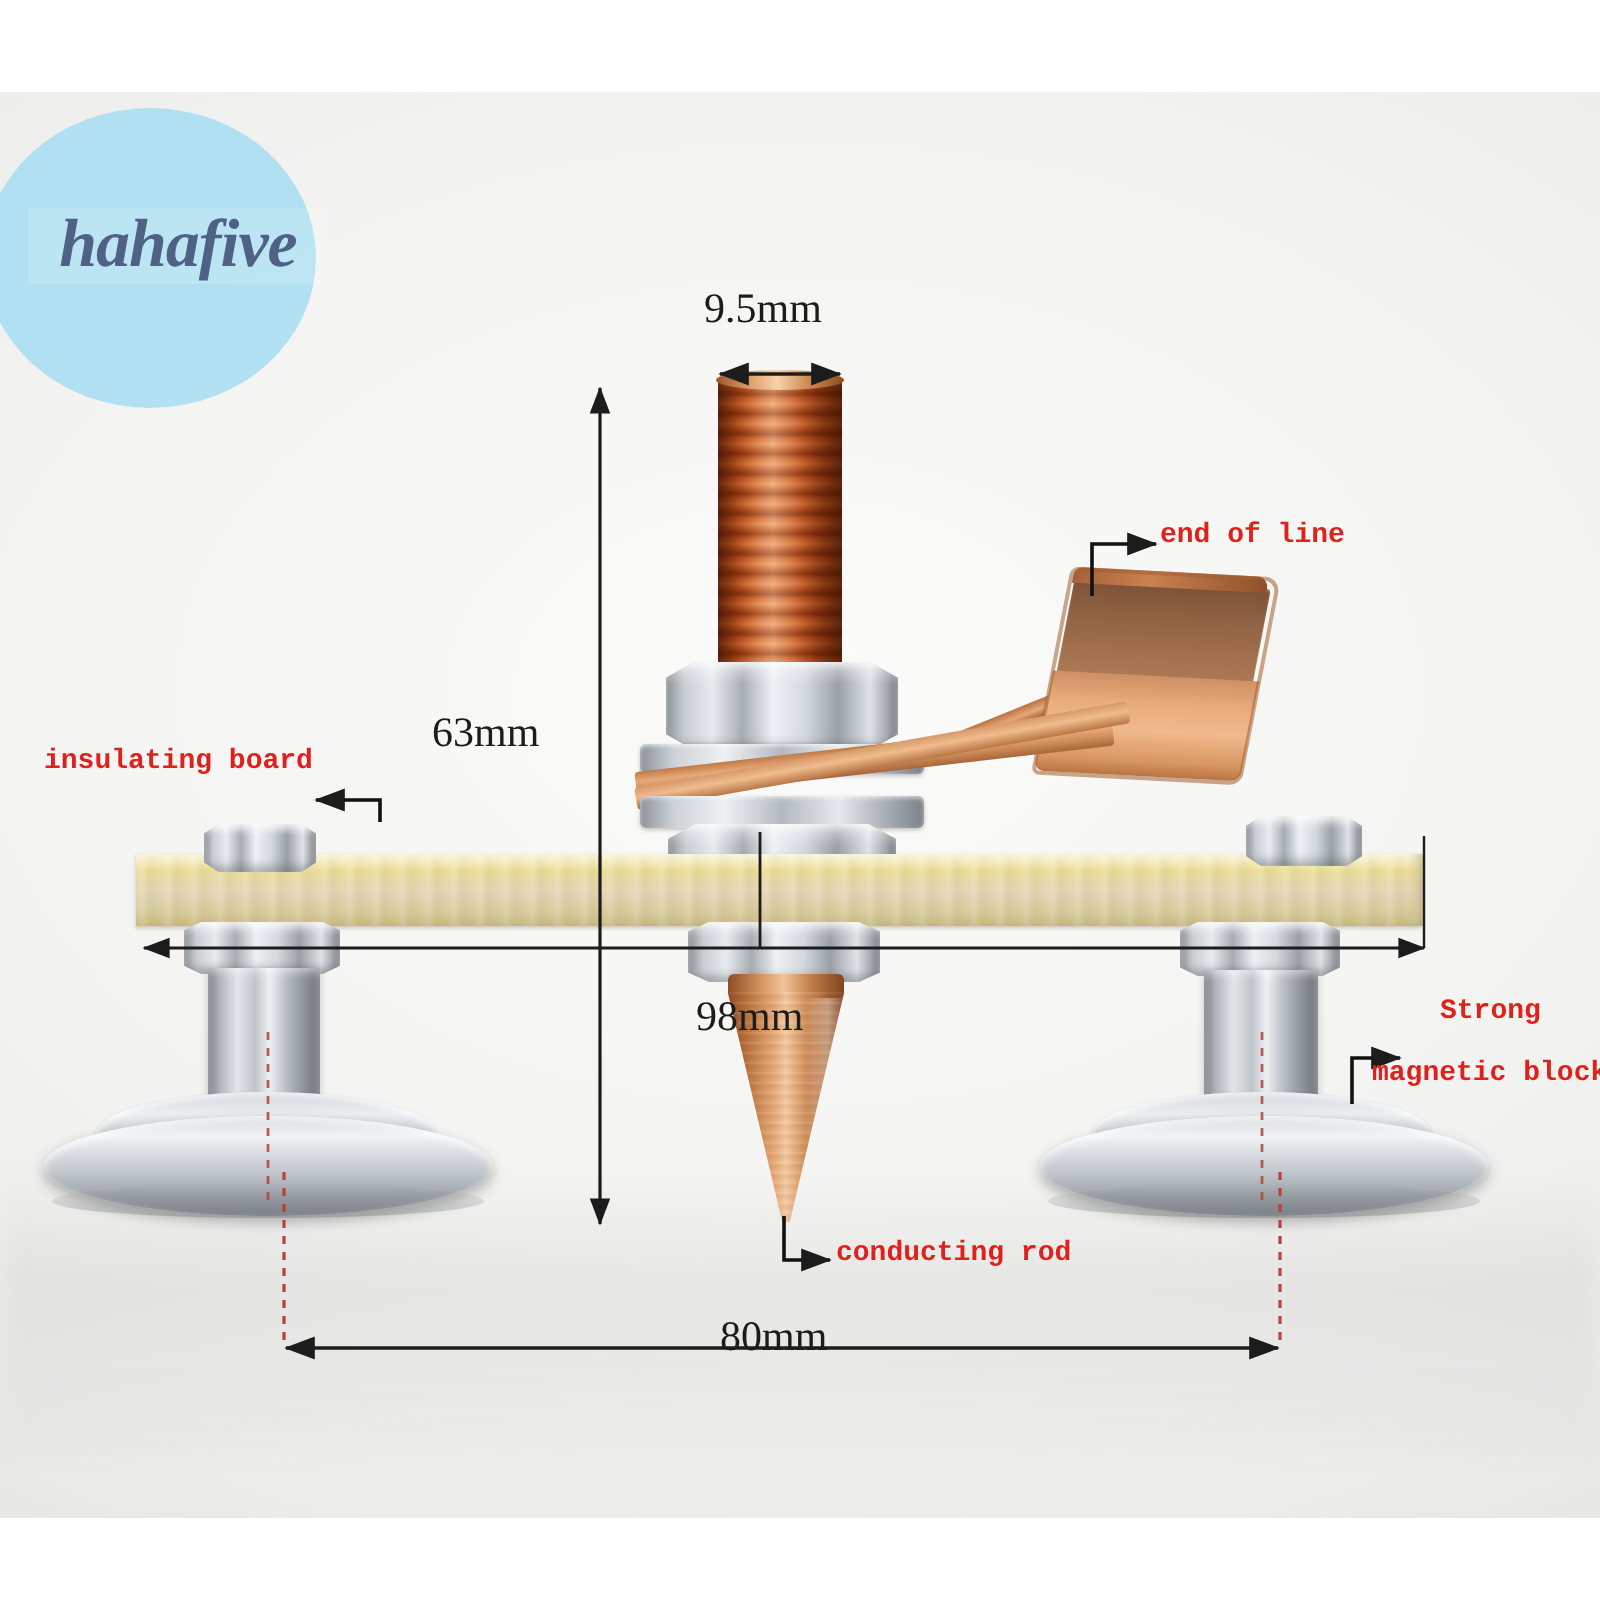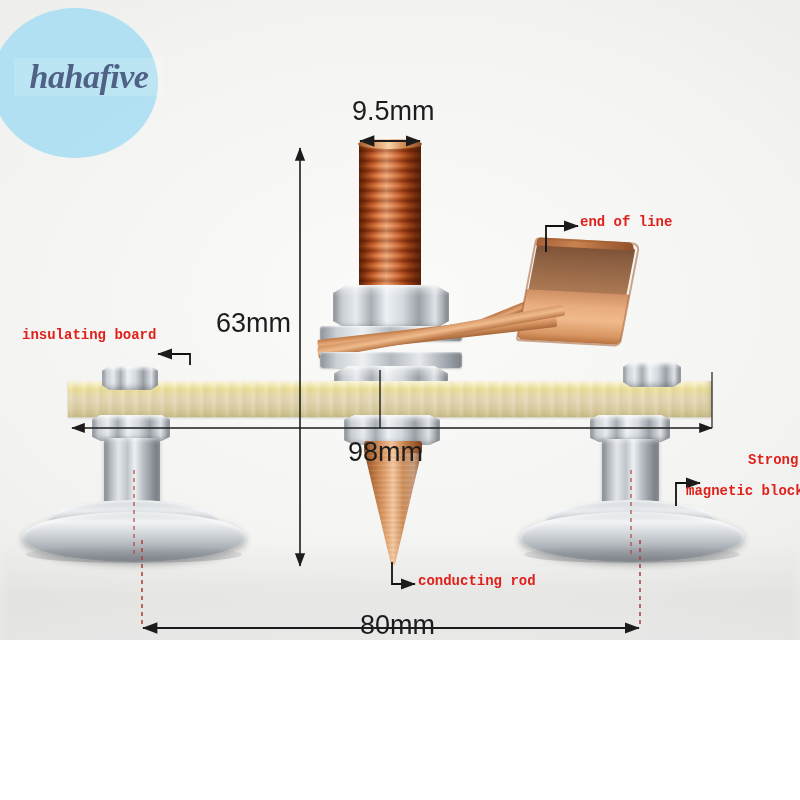--- a/index.html
+++ b/index.html
@@ -4,24 +4,25 @@
 <title>Welding Magnet Ground Clamp Diagram</title>
 <style>
   html, body {
     margin: 0;
     padding: 0;
     background: #ffffff;
   }
   #stage {
     position: relative;
     width: 800px;
-    height: 640px;
+    height: 713px;
     background: #e5e5e5;
     overflow: hidden;
     font-family: "Liberation Sans", sans-serif;
+    margin-top: 46px;
     -webkit-font-smoothing: antialiased;
   }
   
   #backdrop {
     position: absolute;
     inset: 0;
     background:
       radial-gradient(ellipse 780px 520px at 400px 300px, #fbfbfa 0%, #f3f3f1 55%, #ececeb 82%, #e6e6e4 100%);
   }
   #floorshadow {
@@ -63,23 +64,23 @@
     position: absolute;
     color: #e0201b;
     font-weight: bold;
     font-size: 14px;
     white-space: nowrap;
     font-family: Liberation Mono, monospace;
   }
   .dim-text {
     position: absolute;
     color: #1c1c1c;
-    font-size: 27px;
+    font-size: 21px;
     white-space: nowrap;
-    font-family: Liberation Sans, sans-serif;
+    font-family: Liberation Serif, serif;
   }
 
   
   .piece { position: absolute; }
 
   
   #board {
     left: 68px; top: 381px;
     width: 643px; height: 36px;
     background:
@@ -402,26 +403,26 @@
     <g>
       <line x1="134" y1="470" x2="134" y2="556" stroke="#b4433c" stroke-width="1.4" stroke-dasharray="4 4" opacity="0.85"></line>
       <line x1="631" y1="470" x2="631" y2="556" stroke="#b4433c" stroke-width="1.4" stroke-dasharray="4 4" opacity="0.85"></line>
     </g>
   </svg>
 
   <div class="dim-text" style="left:352px; top:96px;">9.5mm</div>
 
   <div class="dim-text" style="left:216px; top:308px;">63mm</div>
 
-  <div class="dim-text" style="left:348px; top:437px;text-align:right;">98mm</div>
+  <div class="dim-text" style="left:348px; top:450px;text-align:right;">98mm</div>
 
   <div class="dim-text" style="left:360px; top:610px;">80mm</div>
 
   <div class="label-red" style="left:580px; top:214px;">end of line</div>
 
   <div class="label-red" style="left:418px; top:573px;">conducting rod</div>
 
   <div class="label-red" style="left:22px; top:327px;">insulating board</div>
 
-  <div class="label-red" style="left:748px; top:452px;">Strong</div>
+  <div class="label-red" style="left:720px; top:452px;">Strong</div>
   <div class="label-red" style="left:686px; top:483px;">magnetic block</div>
 
 </div>
 
 </body></html>

